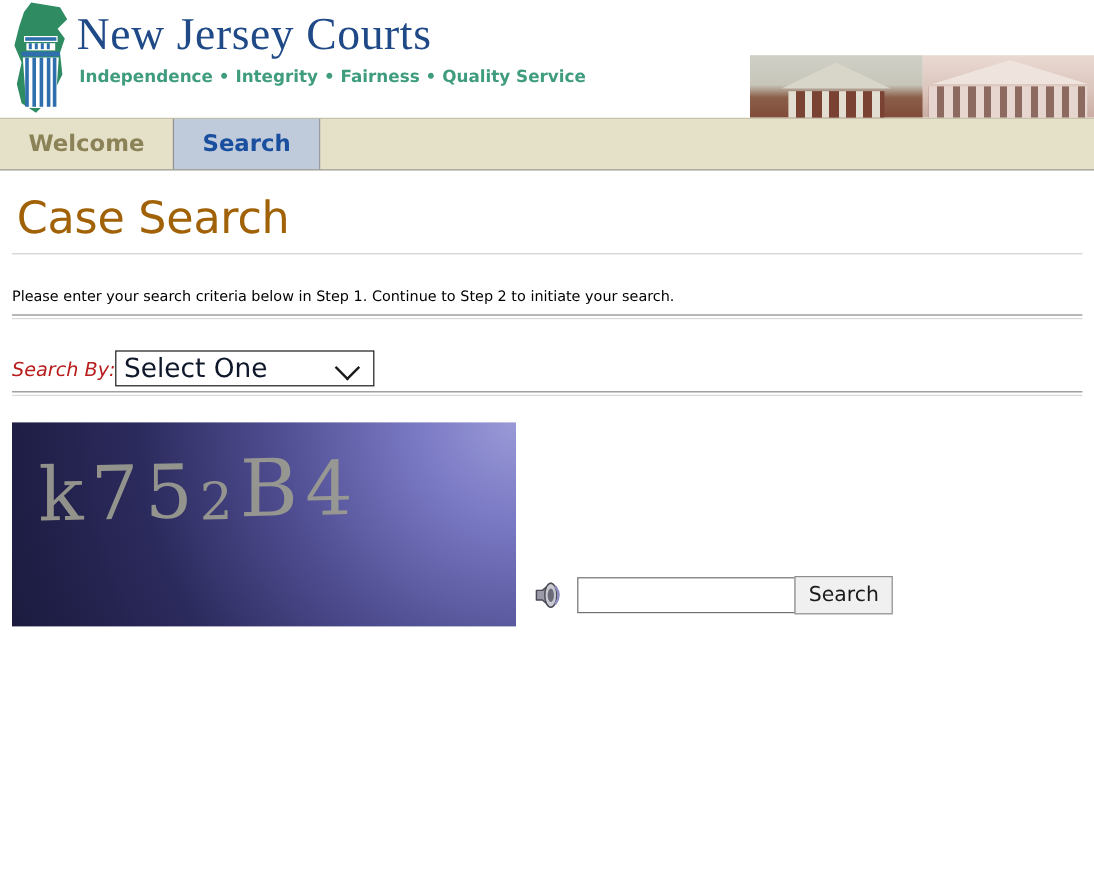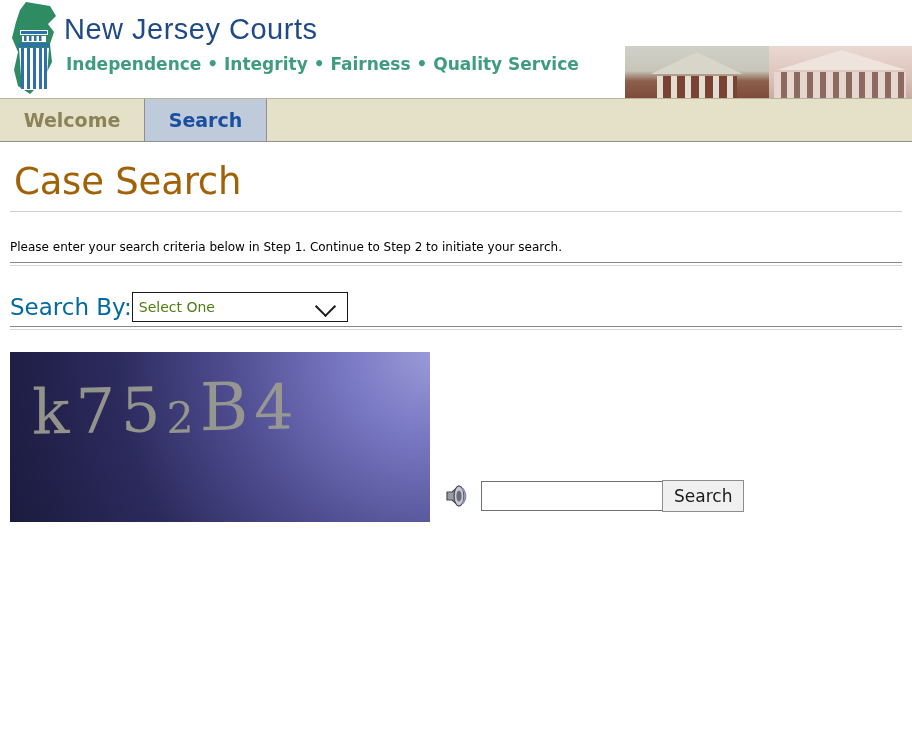--- a/index.html
+++ b/index.html
@@ -58,29 +58,29 @@
     width: 56px;
     height: 96px;
     position: relative;
     flex: 0 0 auto;
   }
   .logo-text {
     margin-left: 2px;
     padding-top: 4px;
   }
   .brand-title {
-    font-family: Liberation Sans, sans-serif;
-    font-size: 29px;
+    font-family: Liberation Serif, serif;
+    font-size: 38px;
     line-height: 50px;
     color: #1f4a87;
     letter-spacing: 0.5px;
     white-space: nowrap;
   }
   .brand-tagline {
-    font-size: 17px;
+    font-size: 14px;
     line-height: 18px;
     font-weight: bold;
     color: #3f9c7e;
     white-space: nowrap;
     margin-top: 1px;
     margin-left: 2px;
   }
   .banner-photos {
     position: absolute;
     right: 0;
@@ -212,38 +212,39 @@
     margin: 26px 0 0 0;
     line-height: 22px;
   }
 
   .searchby-row {
     display: flex;
     align-items: center;
     margin: 26px 0 0 0;
   }
   .searchby-label {
-    font-size: 23px;
-    color: #0369a1;
+    font-size: 16px;
+    color: #b91c1c;
     white-space: nowrap;
+    font-style: italic;
   }
   .select-box {
     position: relative;
     width: 216px;
     height: 30px;
     border: 1px solid #1a1a1a;
     background: #ffffff;
     box-sizing: border-box;
     display: flex;
     align-items: center;
     cursor: pointer;
   }
   .select-value {
-    font-size: 14px;
-    color: #4d7c0f;
+    font-size: 22px;
+    color: #0f172a;
     padding-left: 6px;
   }
   .select-arrow {
     position: absolute;
     right: 14px;
     top: 50%;
     width: 13px;
     height: 13px;
     margin-top: -8px;
     border-left: 2.4px solid #1a1a1a;

